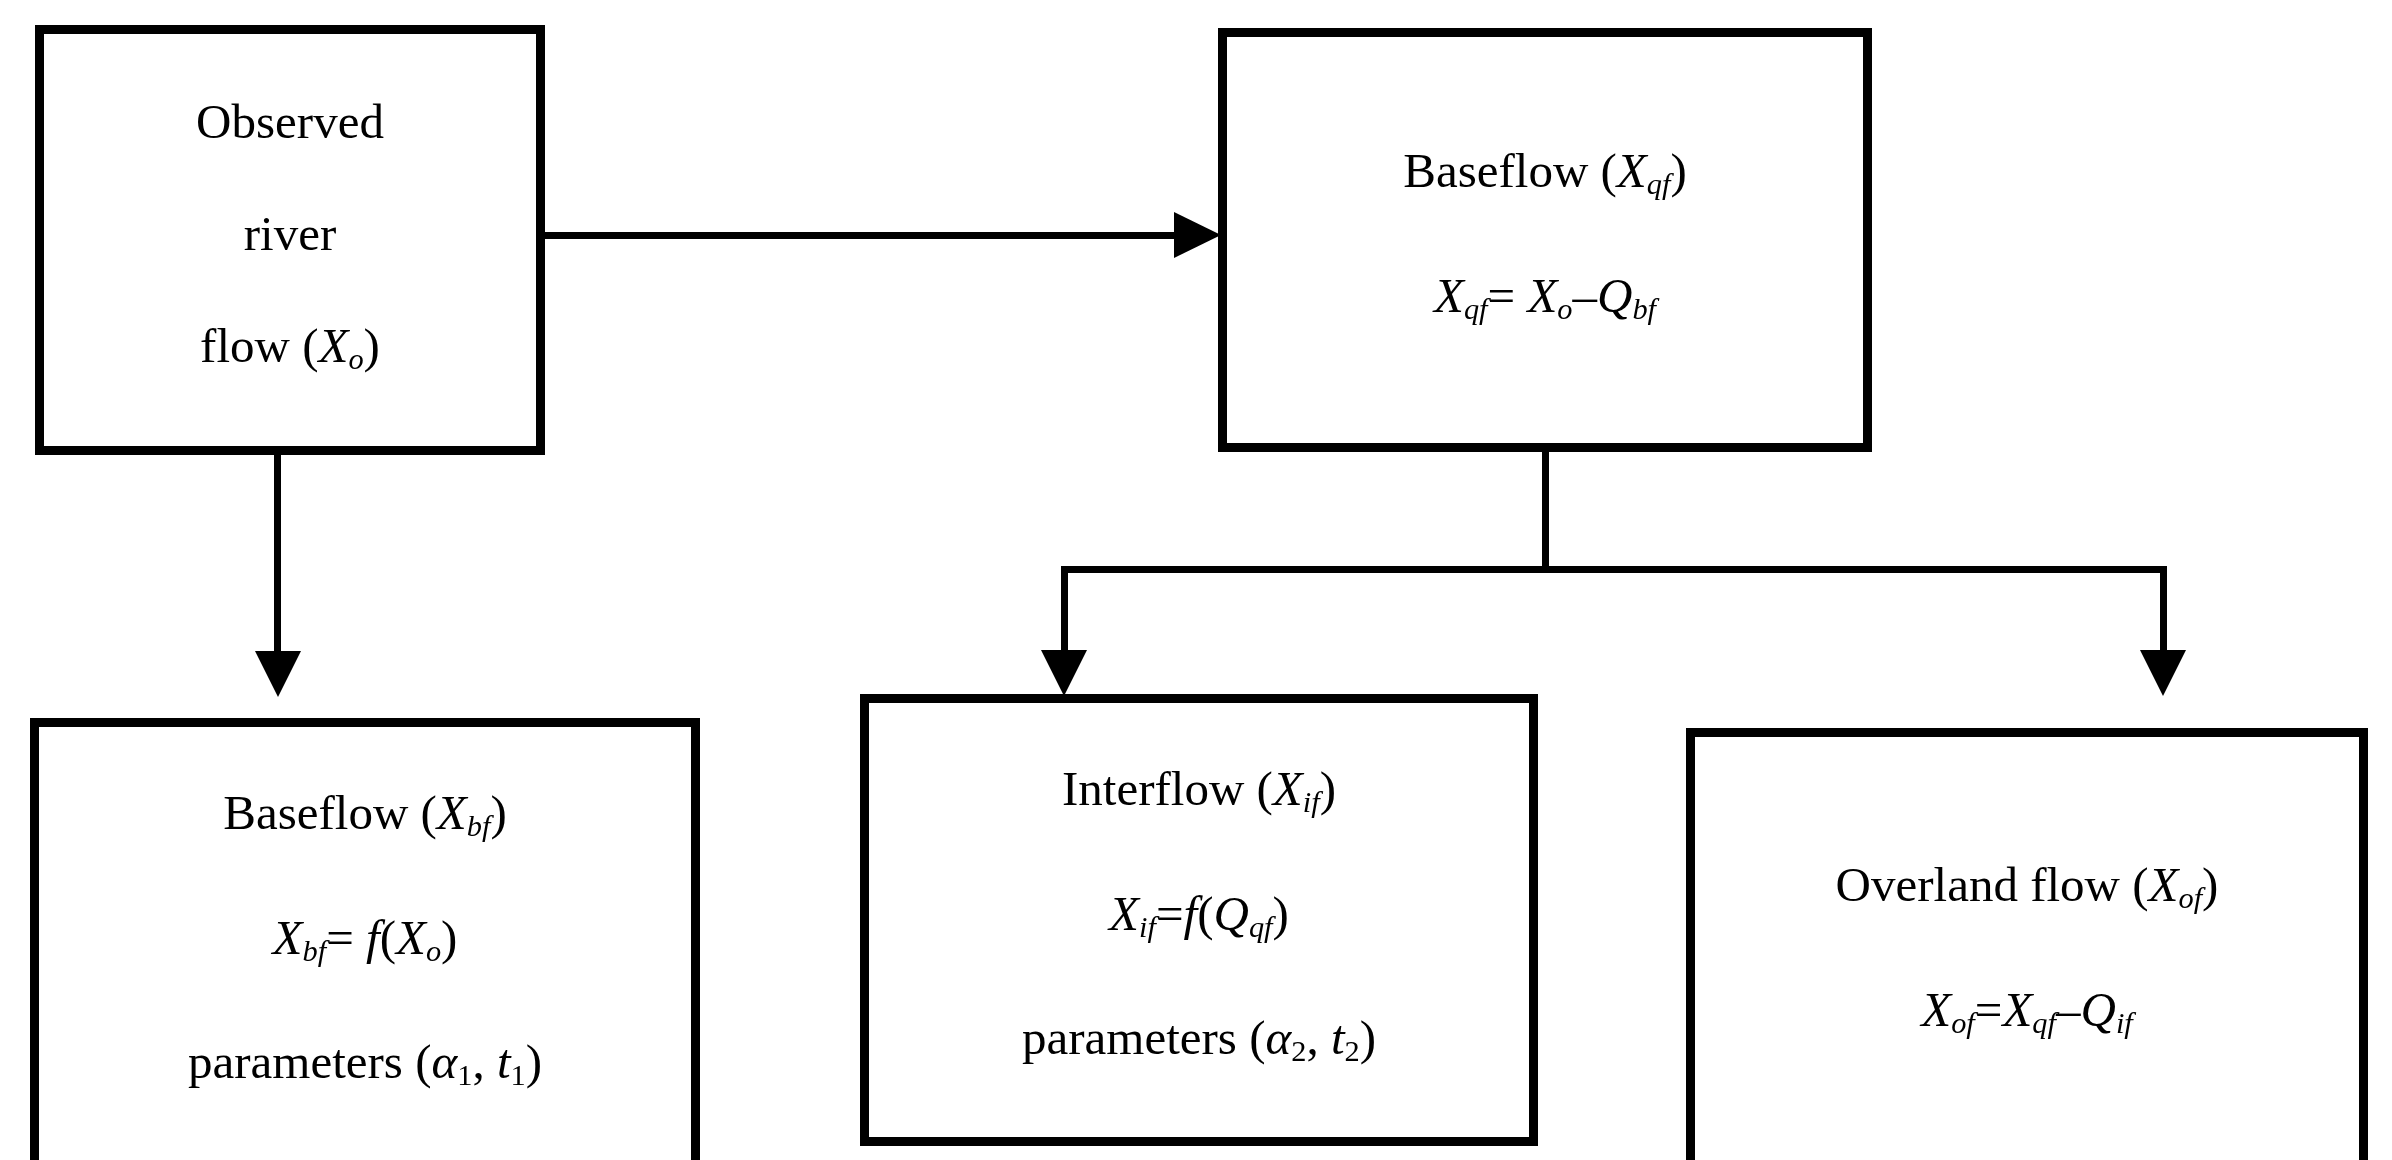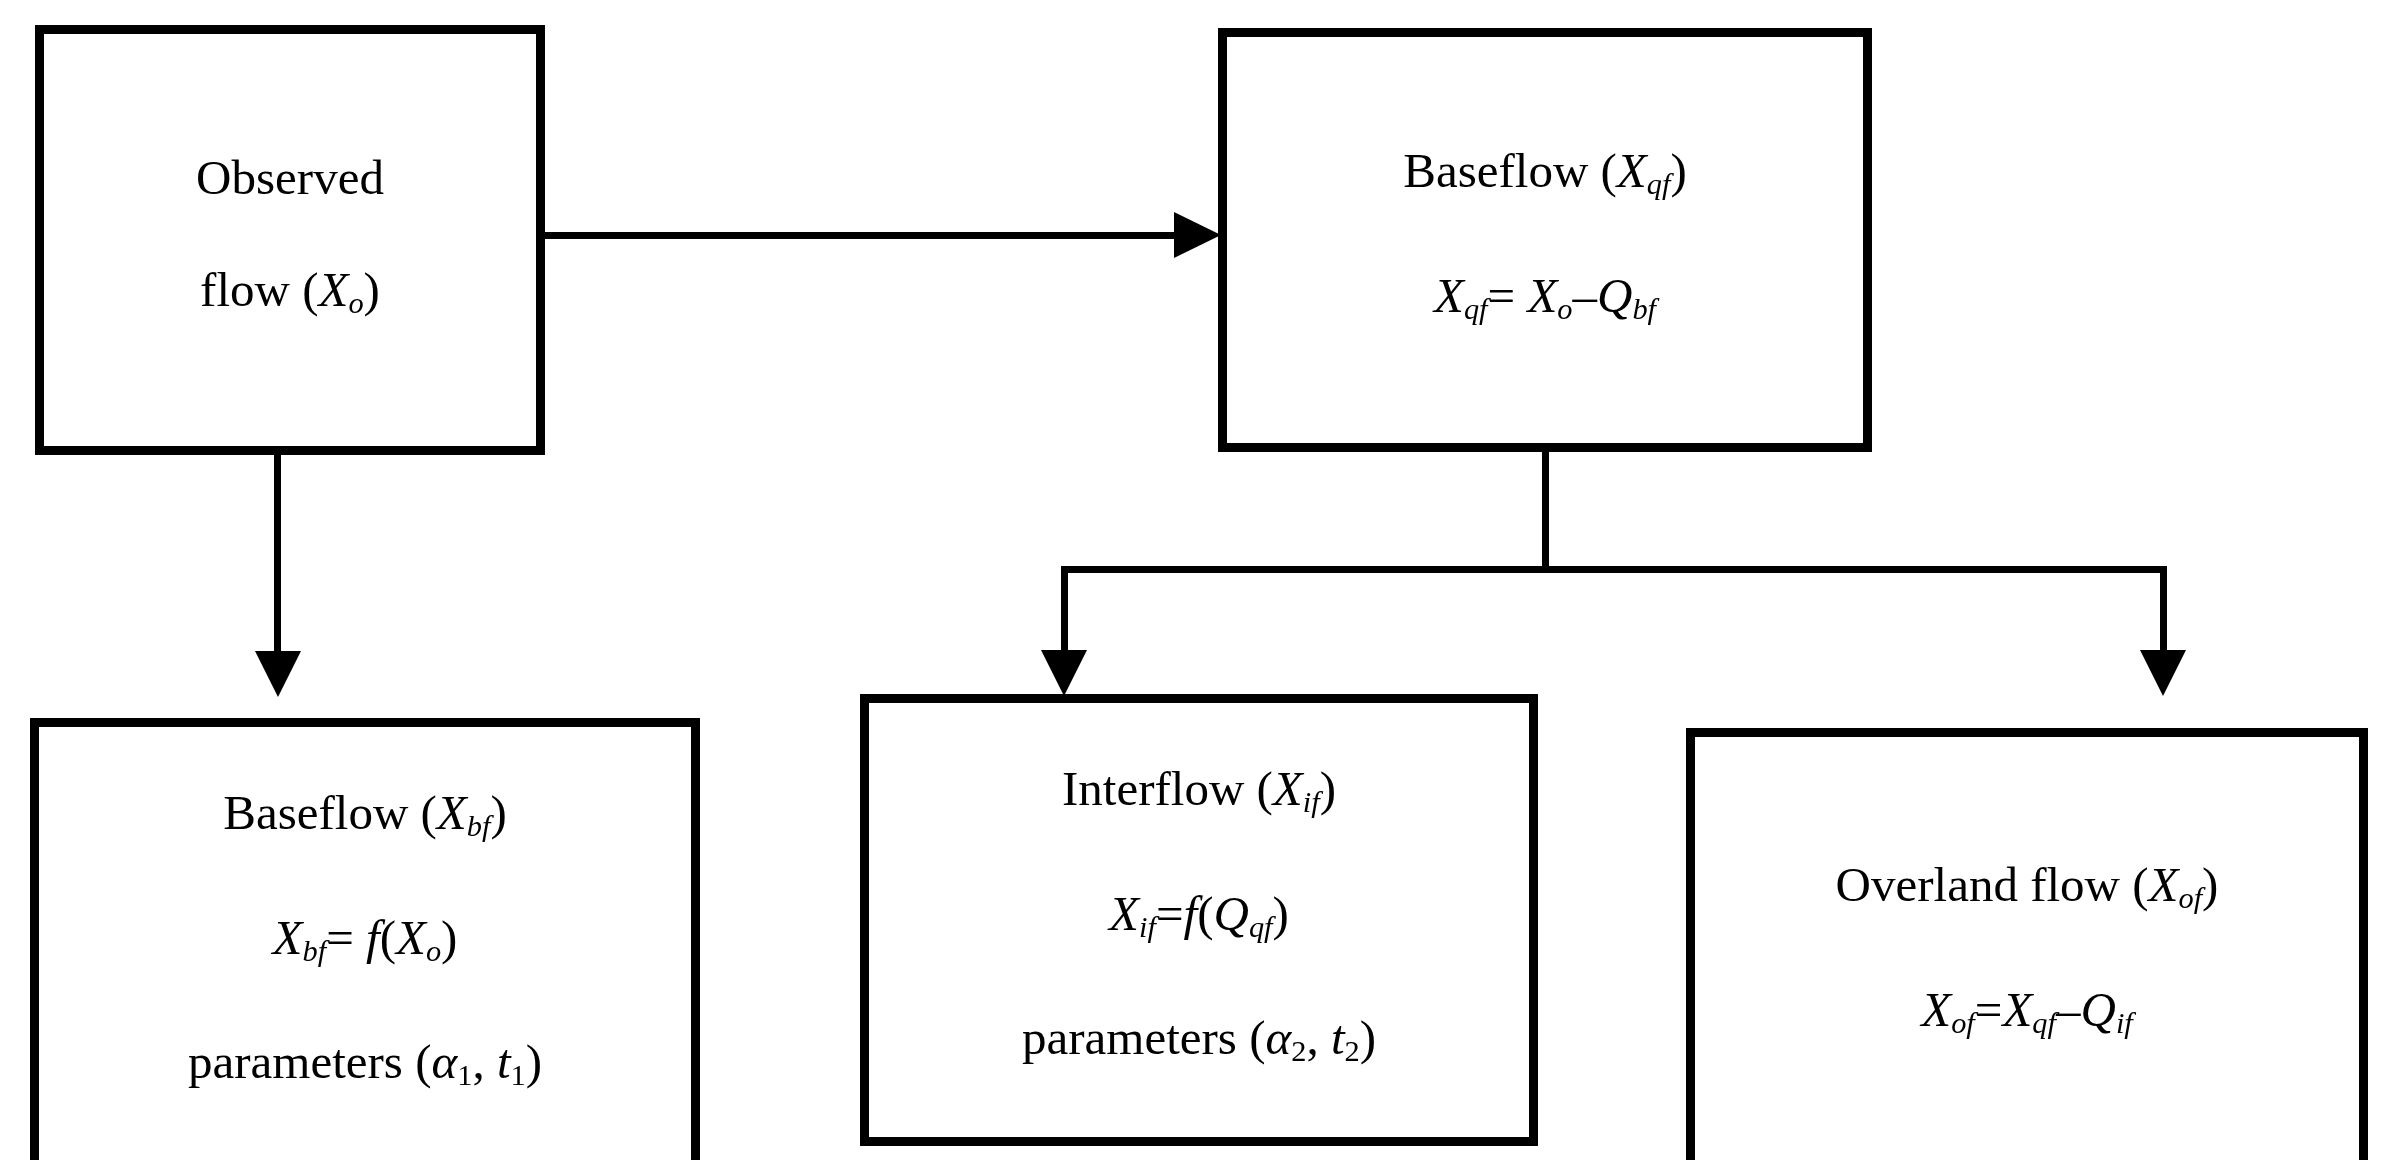--- a/index.html
+++ b/index.html
@@ -50,20 +50,21 @@
   #edge-of-shaft     { left:2160px; top:566px; width:7px;  height:90px; }
   #edge-of-head      { left:2140px; top:650px; }
 </style>
 </head>
 <body>
 
 <div class="canvas">
 
   <div class="fbox" id="box-observed">
       <div class="tline"><span>Observed</span></div>
+      <div class="tline"><span>river</span></div>
       <div class="tline"><span>flow (</span><span class="it">X</span><span class="it sb">o</span><span>)</span></div>
     </div>
   <div class="fbox" id="box-quickflow">
       <div class="tline"><span>Baseflow (</span><span class="it">X</span><span class="it sb">qf</span><span>)</span></div>
       <div class="tline"><span class="it">X</span><span class="it sb">qf</span><span>= </span><span class="it">X</span><span class="it sb">o</span><span>–</span><span class="it">Q</span><span class="it sb">bf</span></div>
     </div>
   <div class="fbox" id="box-baseflow">
       <div class="tline"><span>Baseflow (</span><span class="it">X</span><span class="it sb">bf</span><span>)</span></div>
       <div class="tline"><span class="it">X</span><span class="it sb">bf</span><span>= </span><span class="it">f</span><span>(</span><span class="it">X</span><span class="it sb">o</span><span>)</span></div>
       <div class="tline"><span>parameters (</span><span class="it">α</span><span class="sb">1</span><span>, </span><span class="it">t</span><span class="sb">1</span><span>)</span></div>

